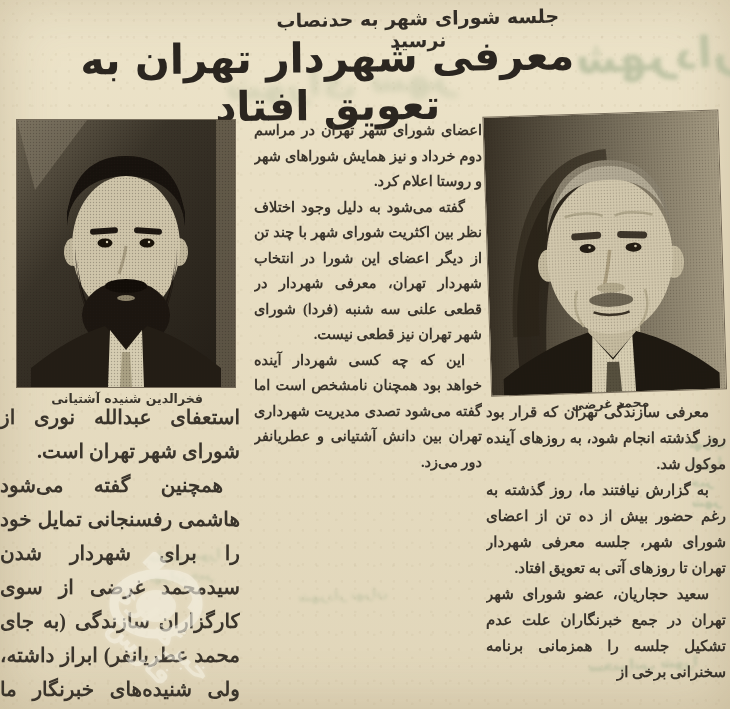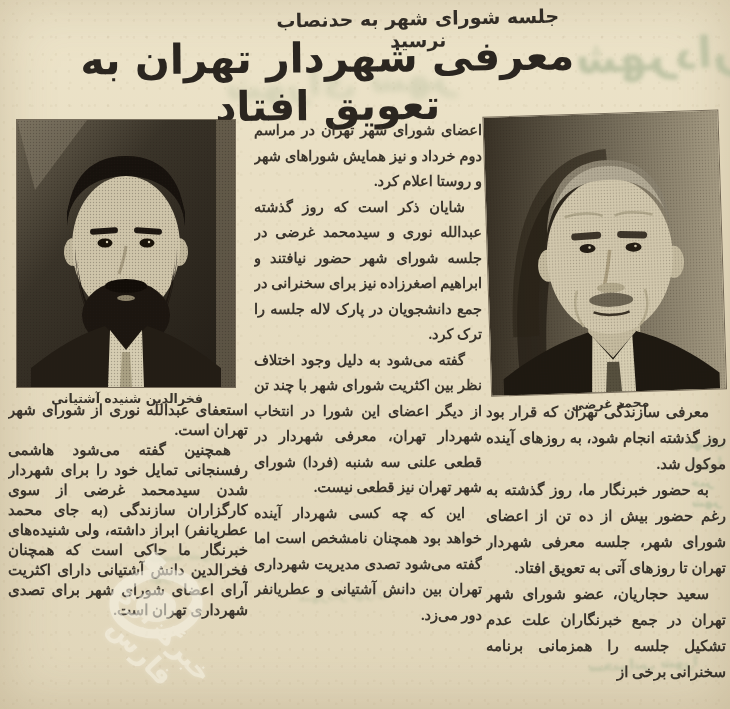--- a/index.html
+++ b/index.html
@@ -55,21 +55,21 @@
   
   .col{
     position:absolute; z-index:2; direction:rtl;
     text-align:justify; text-justify:inter-word;
     font-weight:700; overflow:hidden;
   }
   .col p{margin:0;font-family:Liberation Serif, serif;}
   .col p.indent{text-indent:17px;}
   .col-first{top:399px; left:486px; width:240px; height:310px; font-size:15px; line-height:26px;}
   .col-second{top:118px; left:254px; width:228px; height:591px; font-size:14.5px; line-height:25.5px;}
-  .col-third{top:400px; left:8px; width:240px; height:309px; font-size:15px; line-height:20px;}
+  .col-third{top:400px; left:0; width:240px; height:309px; font-size:20px; line-height:34px;}
   
   .watermark{
     position:absolute; top:552px; left:58px; width:190px; height:150px;
     z-index:4; pointer-events:none; opacity:.62;
     filter:blur(.4px) drop-shadow(0 0 2px rgba(255,255,255,.35));
   }
   .watermark .wm-text{
     position:absolute; top:58px; left:-6px; width:200px;
     color:#f6f2e4; font-size:27px; font-weight:700; text-align:center;
     transform:rotate(47deg); transform-origin:50% 50%;
@@ -173,27 +173,26 @@
       <path d="M12,278 L12,262 C56,230 86,222 98,218 L122,244 L146,218 C158,222 188,230 228,262 L228,278 Z" fill="#1e1911"></path>
       <path d="M102,222 L122,246 L142,222 L144,278 L100,278 Z" fill="#d8cfb3"></path>
       <path d="M116,248 L128,248 L130,278 L114,278 Z" fill="#56503e"></path>
       <rect width="234" height="278" fill="url(#htR)"></rect>
     </svg>
     <figcaption class="caption">محمد غرضی</figcaption>
   </figure>
 
   <div class="col col-first">
     <p class="indent">معرفی سازندگی تهران که قرار بود روز گذشته انجام شود، به روزهای آینده موکول شد.</p>
-    <p class="indent">به حضور خبرنگار ما، روز گذشته به رغم حضور بیش از ده تن از اعضای شورای شهر، جلسه معرفی شهردار تهران تا روزهای آتی به تعویق افتاد.</p>
+    <p class="indent">به گزارش نیافتند ما، روز گذشته به رغم حضور بیش از ده تن از اعضای شورای شهر، جلسه معرفی شهردار تهران تا روزهای آتی به تعویق افتاد.</p>
     <p class="indent">سعید حجاریان، عضو شورای شهر تهران در جمع خبرنگاران علت عدم تشکیل جلسه را همزمانی برنامه سخنرانی برخی از</p>
   </div>
 
   <div class="col col-second">
     <p>اعضای شورای شهر تهران در مراسم دوم خرداد و نیز همایش شوراهای شهر و روستا اعلام کرد.</p>
-    <p class="indent">شایان ذکر است که روز گذشته عبدالله نوری و سیدمحمد غرضی در جلسه شورای شهر حضور نیافتند و ابراهیم اصغرزاده نیز برای سخنرانی در جمع دانشجویان در پارک لاله جلسه را ترک کرد.</p>
     <p class="indent">گفته می‌شود به دلیل وجود اختلاف نظر بین اکثریت شورای شهر با چند تن از دیگر اعضای این شورا در انتخاب شهردار تهران، معرفی شهردار در قطعی علنی سه شنبه (فردا) شورای شهر تهران نیز قطعی نیست.</p>
     <p class="indent">این که چه کسی شهردار آینده خواهد بود همچنان نامشخص است اما گفته می‌شود تصدی مدیریت شهرداری تهران بین دانش آشتیانی و عطریانفر دور می‌زد.</p>
 
   </div>
 
   <div class="col col-third">
     <p>استعفای عبدالله نوری از شورای شهر تهران است.</p>
     <p class="indent">همچنین گفته می‌شود هاشمی رفسنجانی تمایل خود را برای شهردار شدن سیدمحمد غرضی از سوی کارگزاران سازندگی (به جای محمد عطریانفر) ابراز داشته، ولی شنیده‌های خبرنگار ما حاکی است که همچنان فخرالدین دانش آشتیانی دارای اکثریت آرای اعضای شورای شهر برای تصدی شهرداری تهران است.</p>
   </div>
 

